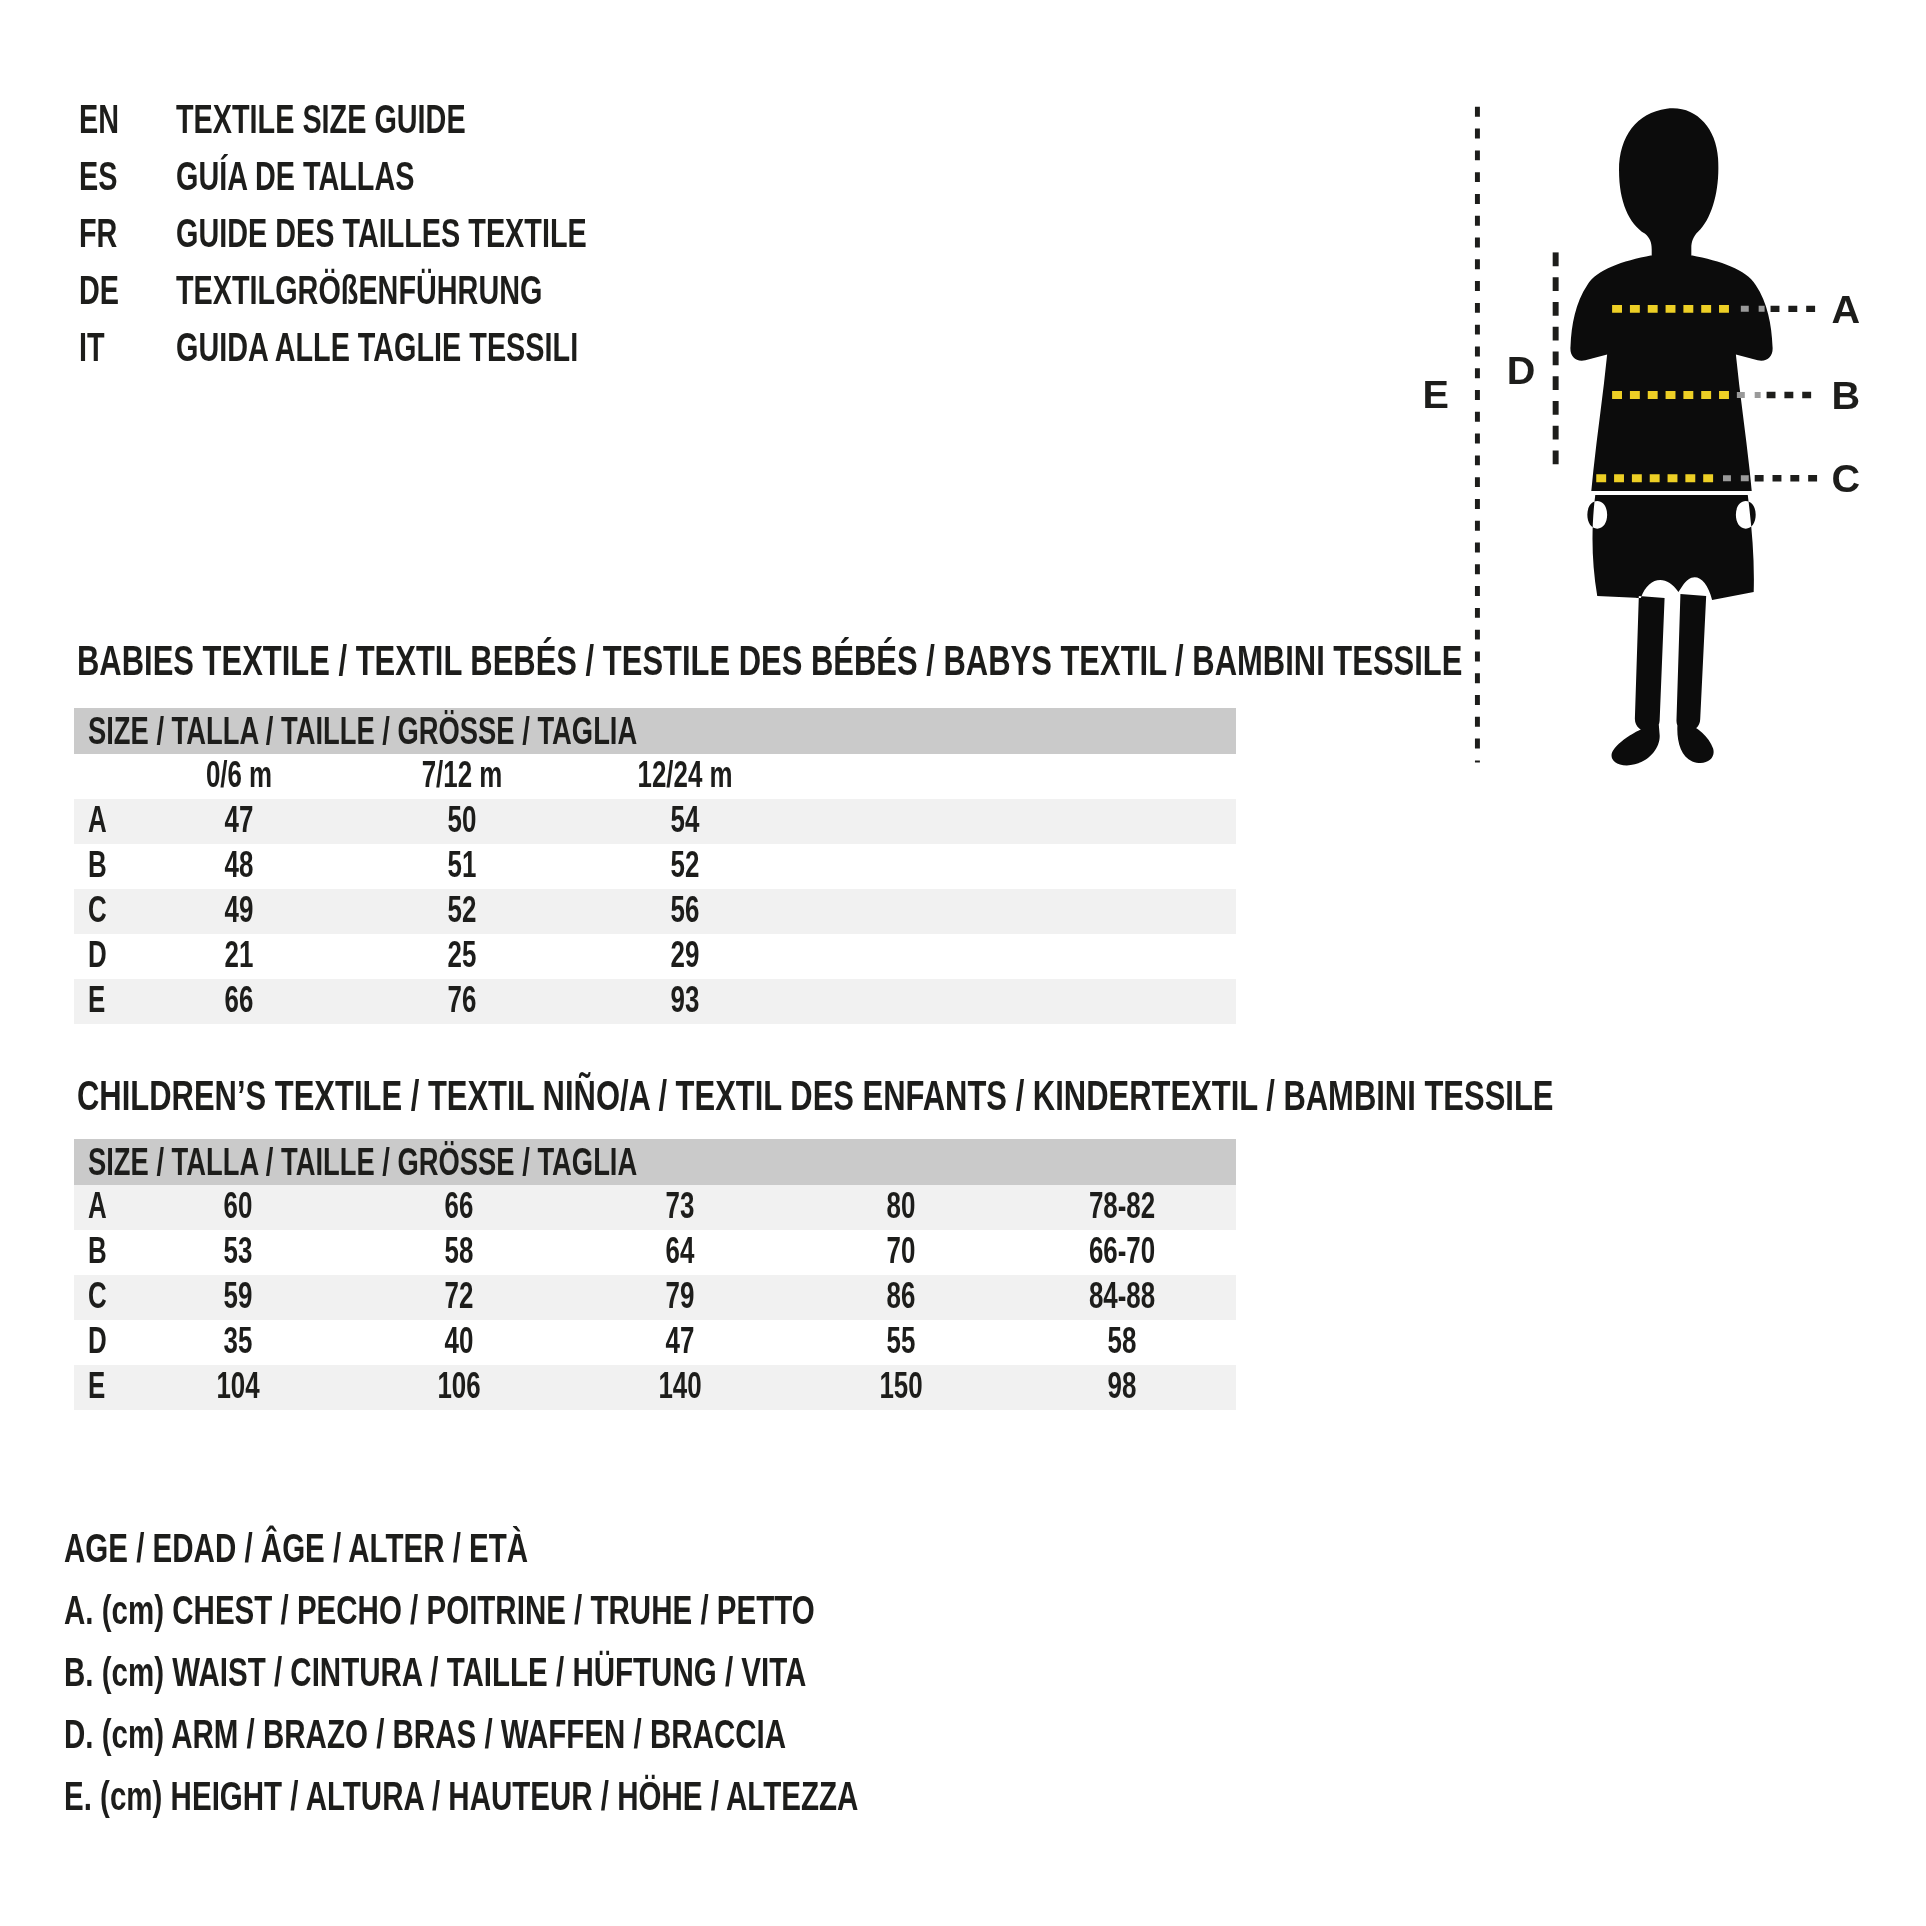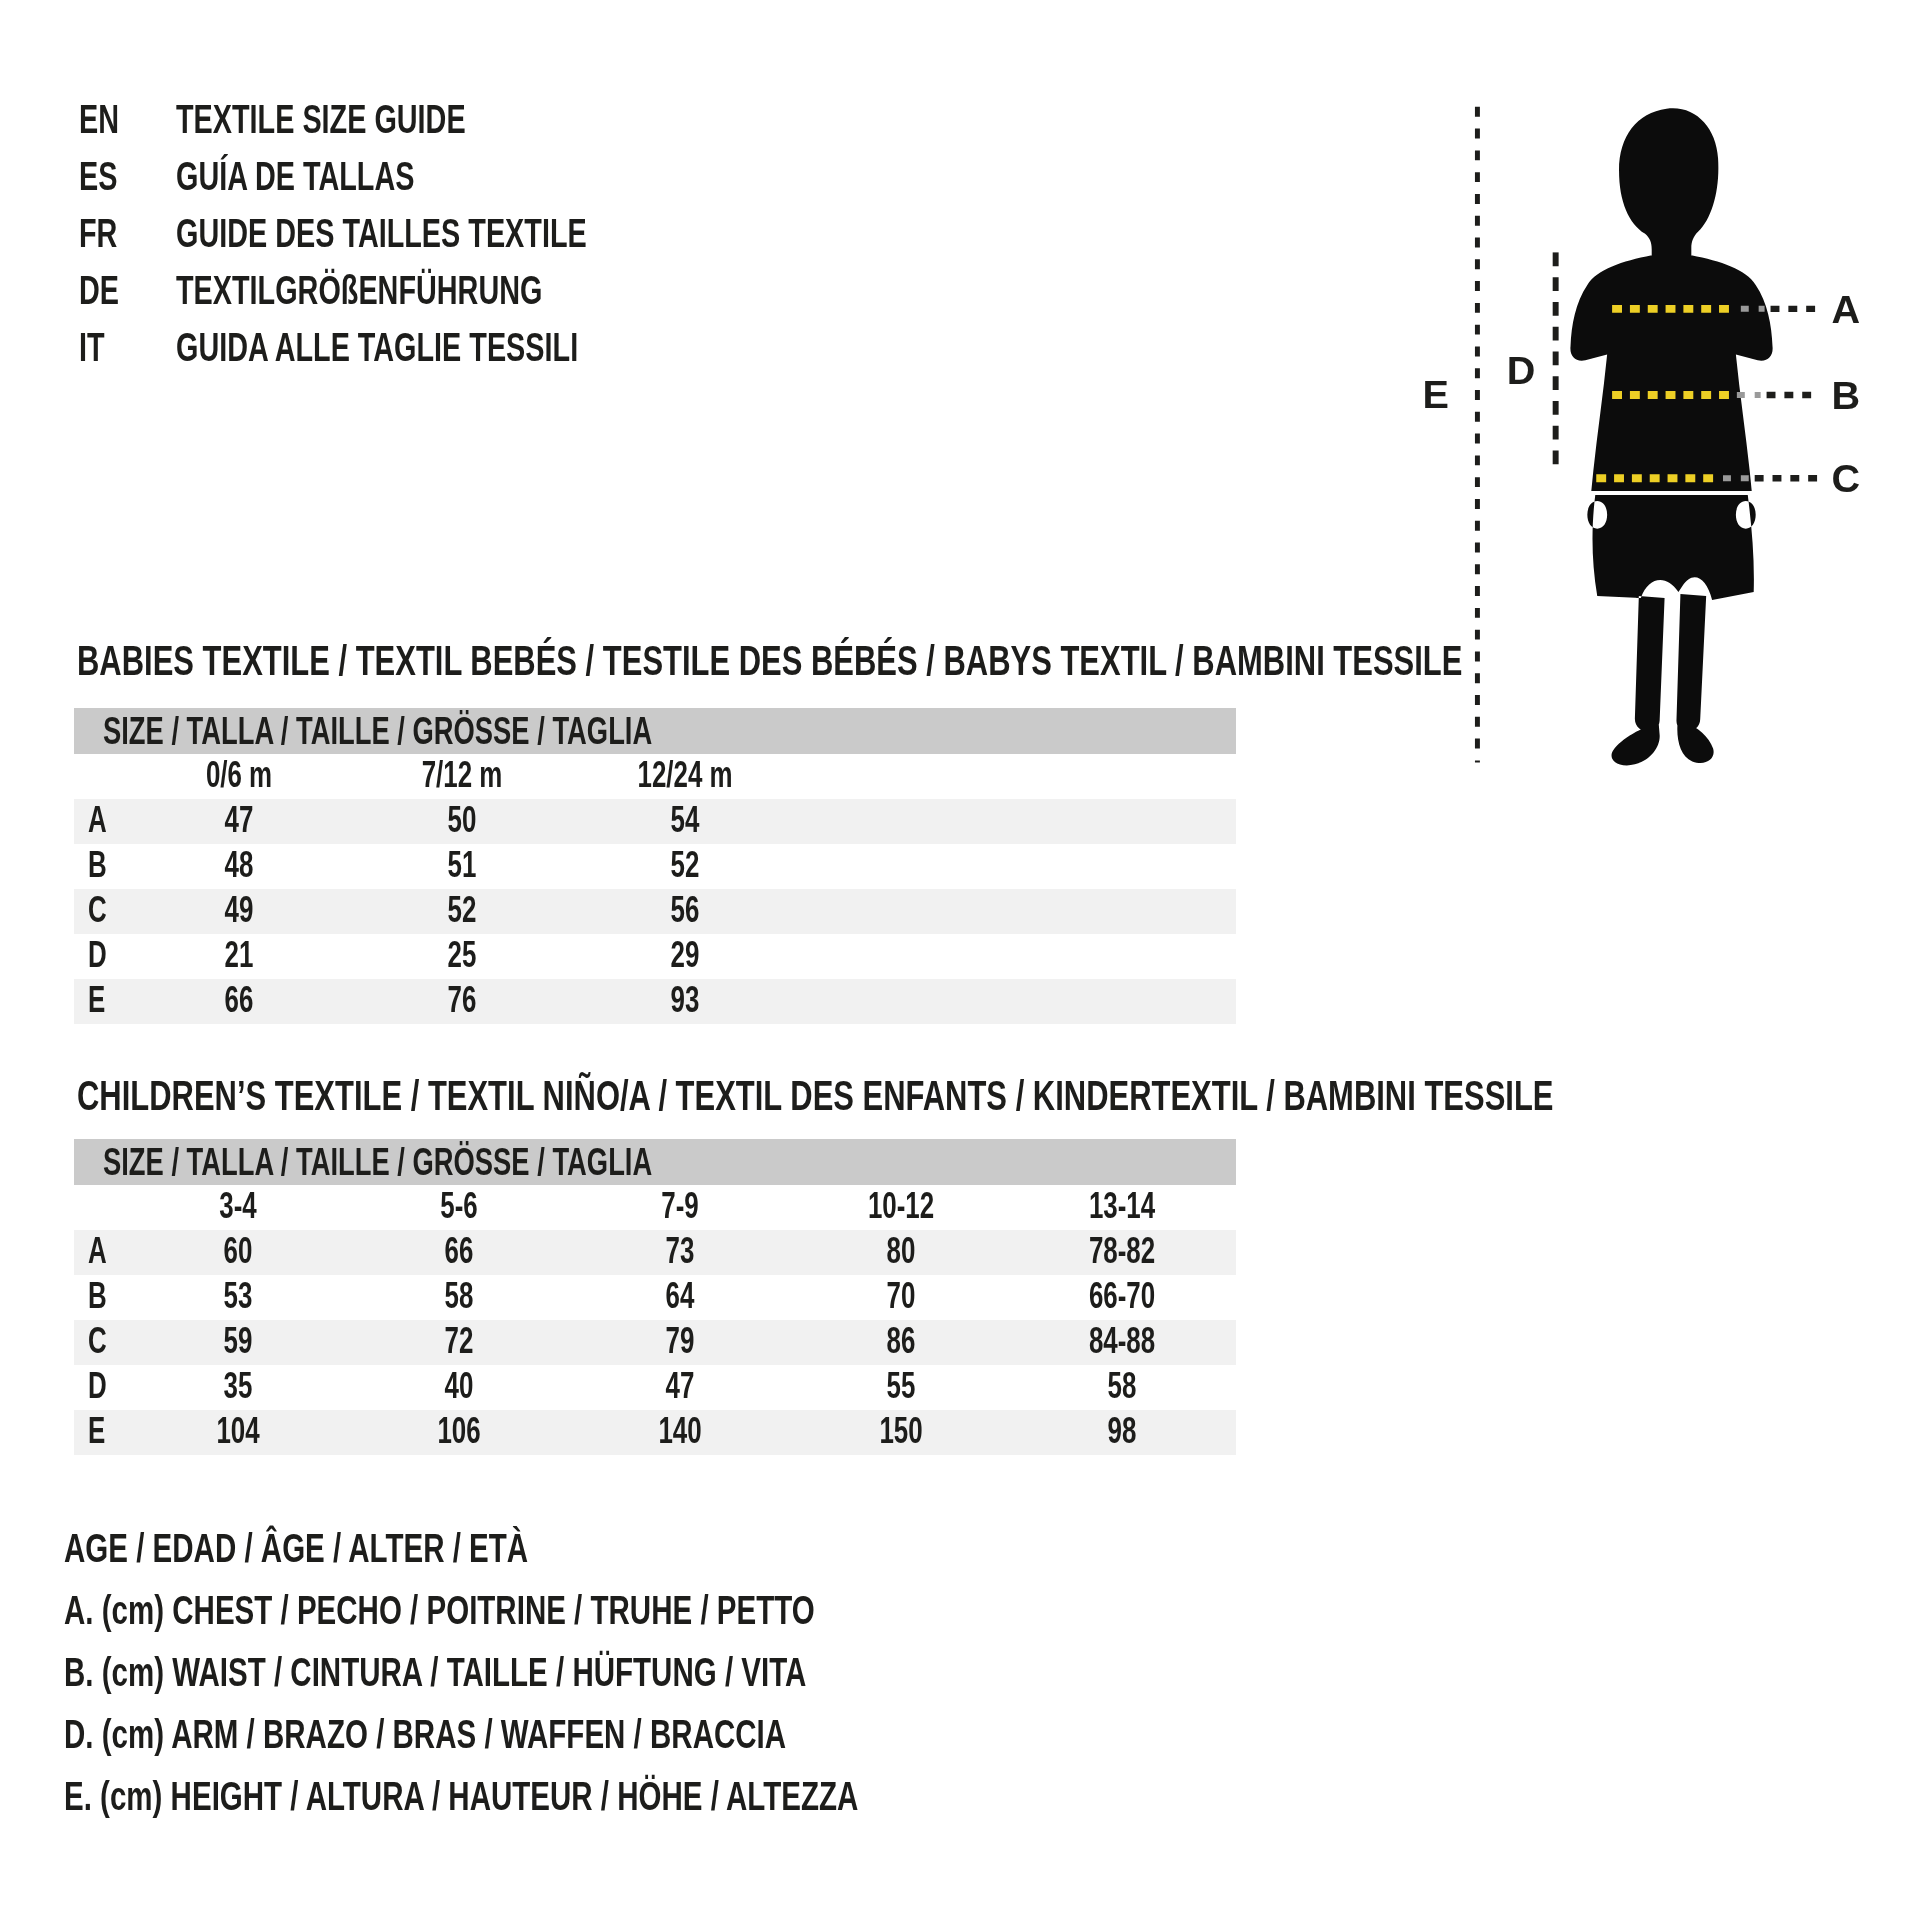--- a/index.html
+++ b/index.html
@@ -33,21 +33,21 @@
 
   
   .section-title{position:absolute;left:77px;font-size:43px;}
   .section-title.babies{top:636px;}
   .section-title.children{top:1071px;}
 
   
   .size-table{position:absolute;left:74px;width:1162px;}
   .size-table.babies{top:708px;}
   .size-table.children{top:1139px;}
-  .size-bar{height:46px;background:var(--bar);display:flex;align-items:center;padding-left:29px;font-size:38px;}
+  .size-bar{height:46px;background:var(--bar);display:flex;align-items:center;padding-left:14px;font-size:38px;}
   .trow{display:flex;height:45px;font-size:36px;}
   .trow.stripe{background:var(--stripe);}
   .tlabel{width:54px;flex:0 0 54px;padding-left:14px;text-align:left;}
   .babies .tcell{width:223px;flex:0 0 223px;text-align:center;}
   .children .tcell{width:221px;flex:0 0 221px;text-align:center;}
 
   
   .legend{position:absolute;left:64px;top:1517px;font-size:41px;}
   .legend-line{height:62px;display:flex;align-items:center;}
 </style>
@@ -164,28 +164,20 @@
   </div>
 
   <div class="section-title children">
     <span class="cx">CHILDREN’S TEXTILE / TEXTIL NIÑO/A / TEXTIL DES ENFANTS / KINDERTEXTIL / BAMBINI TESSILE</span>
   </div>
 
   <div class="size-table children">
     <div class="size-bar">
       <span class="cx">SIZE / TALLA / TAILLE / GRÖSSE / TAGLIA</span>
     </div>
-    <div class="trow">
-      <div class="tlabel"></div>
-      <div class="tcell"><span class="cxc">3-4</span></div>
-      <div class="tcell"><span class="cxc">5-6</span></div>
-      <div class="tcell"><span class="cxc">7-9</span></div>
-      <div class="tcell"><span class="cxc">10-12</span></div>
-      <div class="tcell"><span class="cxc">13-14</span></div>
-    </div>
     <div class="trow stripe">
       <div class="tlabel"><span class="cx">A</span></div>
       <div class="tcell"><span class="cxc">60</span></div>
       <div class="tcell"><span class="cxc">66</span></div>
       <div class="tcell"><span class="cxc">73</span></div>
       <div class="tcell"><span class="cxc">80</span></div>
       <div class="tcell"><span class="cxc">78-82</span></div>
     </div>
     <div class="trow">
       <div class="tlabel"><span class="cx">B</span></div>

